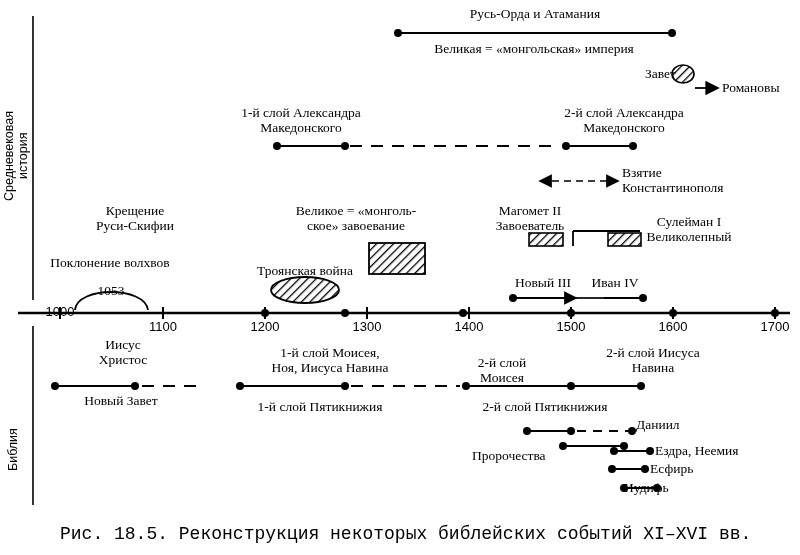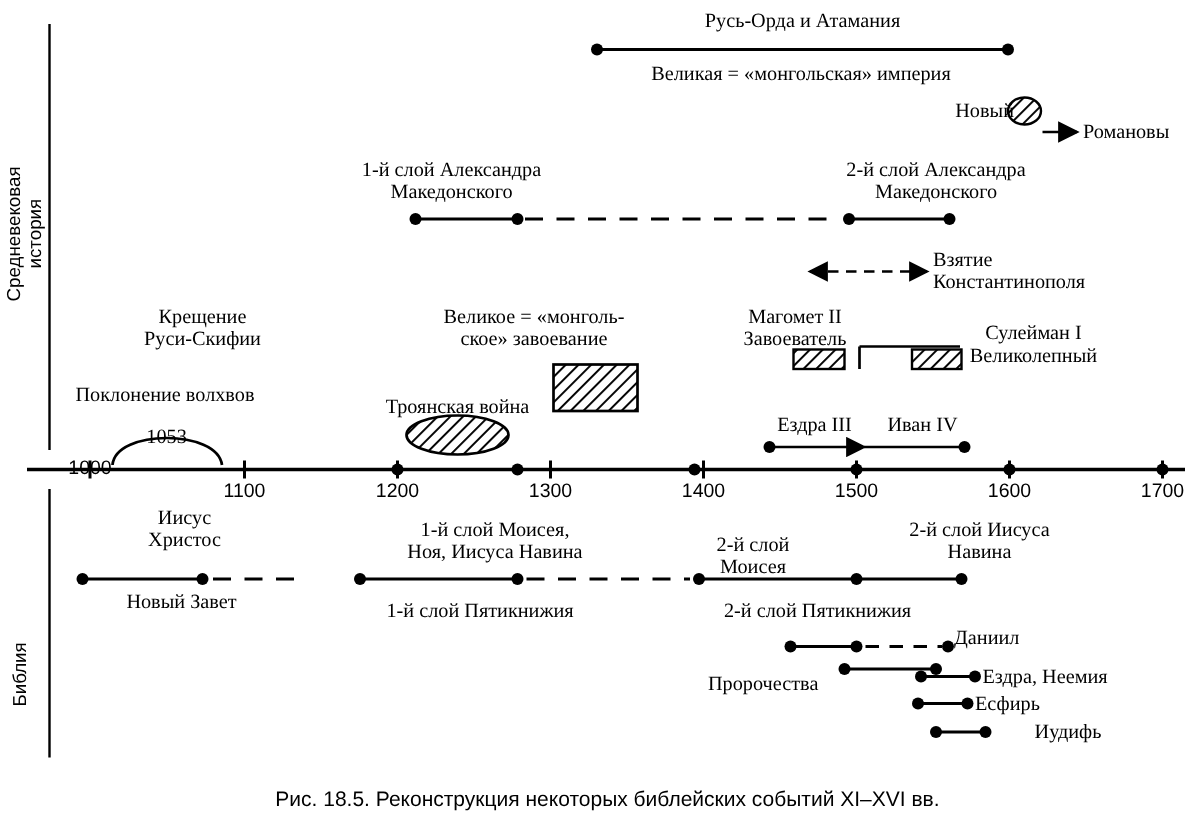--- a/index.html
+++ b/index.html
@@ -35,22 +35,22 @@
   .tick-lbl {
     position:absolute;
     font-family:"Liberation Sans", sans-serif;
     font-size:13px;
     color:#000;
     text-align:center;
     white-space:pre;
   }
   .caption {
     position:absolute;
-    font-family:Liberation Sans, sans-serif;
-    font-size:14px;
+    font-family:Liberation Mono, monospace;
+    font-size:18px;
     color:#000;
     text-align:center;
     white-space:pre;
   }
   svg.overlay { position:absolute; left:0; top:0; width:800px; height:555px; }
 </style>
 </head>
 <body>
 
 <div id="stage">
@@ -209,21 +209,21 @@
 
   <div class="vlabel" style="left:2px; top:36px; width:28px; height:240px;">Средневековая
 история</div>
 
   <div class="vlabel" style="left:6px; top:400px; width:20px; height:100px;">Библия</div>
 
   <div class="lbl" style="left:395px; top:6px; width:280px;">Русь-Орда и Атамания</div>
 
   <div class="lbl" style="left:378px; top:41px; width:312px;">Великая = «монгольская» империя</div>
 
-  <div class="lbl" style="left:594px; top:66px; width:82px; text-align:right;">Новый</div>
+  <div class="lbl" style="left:594px; top:66px; width:82px; text-align:right;">Завет</div>
 
   <div class="lbl" style="left:722px; top:80px; width:78px; text-align:left;">Романовы</div>
 
   <div class="lbl" style="left:185px; top:105px; width:232px;">1-й слой Александра
 Македонского</div>
 
   <div class="lbl" style="left:508px; top:105px; width:232px;">2-й слой Александра
 Македонского</div>
 
 
@@ -241,21 +241,21 @@
 
   <div class="lbl" style="left:596px; top:214px; width:186px;">Сулейман I
 Великолепный</div>
 
   <div class="lbl" style="left:10px; top:255px; width:200px;">Поклонение волхвов</div>
 
   <div class="lbl" style="left:213px; top:263px; width:184px;">Троянская война</div>
 
   <div class="lbl" style="left:84px; top:283px; width:54px;">1053</div>
 
-  <div class="lbl" style="left:500px; top:275px; width:86px;">Ездра III</div>
+  <div class="lbl" style="left:500px; top:275px; width:86px;">Новый III</div>
 
   <div class="lbl" style="left:572px; top:275px; width:86px;">Иван IV</div>
 
   <div class="tick-lbl" style="left:34px; top:304px; width:52px;">1000</div>
   <div class="tick-lbl" style="left:137px; top:319px; width:52px;">1100</div>
   <div class="tick-lbl" style="left:239px; top:319px; width:52px;">1200</div>
   <div class="tick-lbl" style="left:341px; top:319px; width:52px;">1300</div>
   <div class="tick-lbl" style="left:443px; top:319px; width:52px;">1400</div>
   <div class="tick-lbl" style="left:545px; top:319px; width:52px;">1500</div>
   <div class="tick-lbl" style="left:647px; top:319px; width:52px;">1600</div>
@@ -280,17 +280,17 @@
   <div class="lbl" style="left:440px; top:399px; width:210px;">2-й слой Пятикнижия</div>
 
   <div class="lbl" style="left:636px; top:417px; width:100px; text-align:left;">Даниил</div>
 
   <div class="lbl" style="left:472px; top:448px; width:136px; text-align:left;">Пророчества</div>
 
   <div class="lbl" style="left:655px; top:443px; width:140px; text-align:left;">Ездра, Неемия</div>
 
   <div class="lbl" style="left:650px; top:461px; width:100px; text-align:left;">Есфирь</div>
 
-  <div class="lbl" style="left:662px; top:480px; width:100px; text-align:center;">Иудифь</div>
+  <div class="lbl" style="left:624px; top:480px; width:100px; text-align:left;">Иудифь</div>
 
   <div class="caption" style="left:60px; top:524px; width:690px;">Рис. 18.5. Реконструкция некоторых библейских событий XI–XVI вв.</div>
 
 </div>
 
 </body></html>

